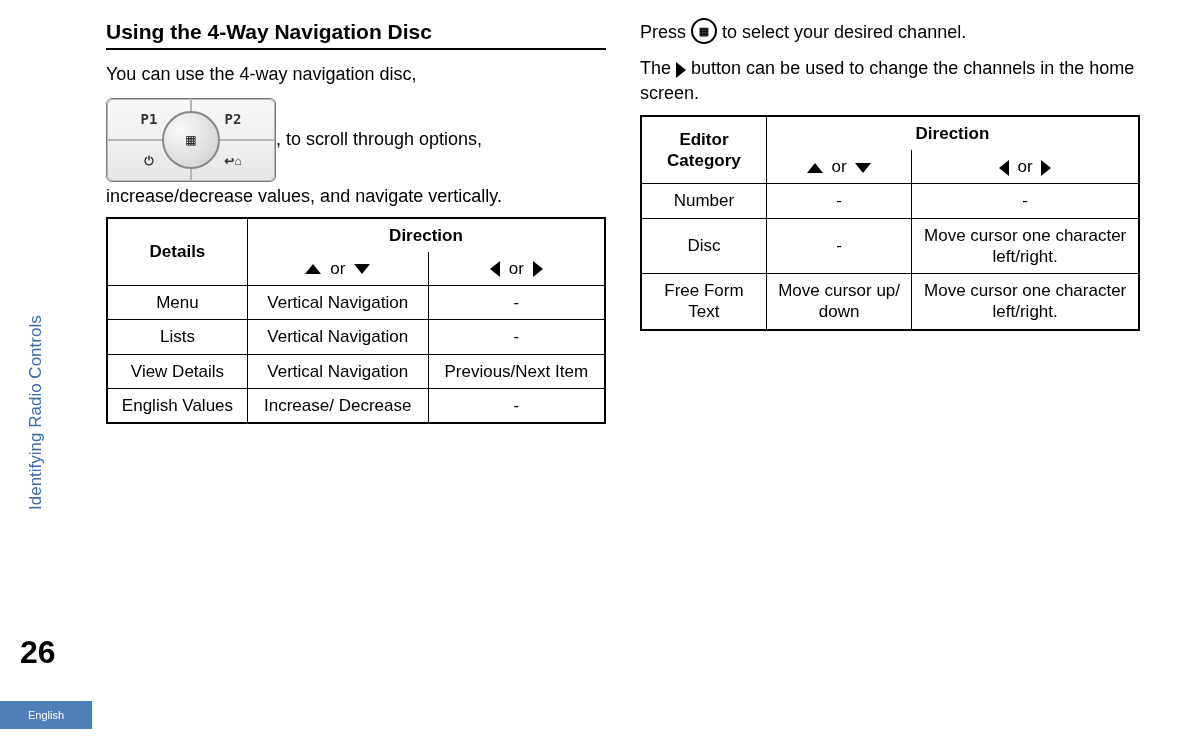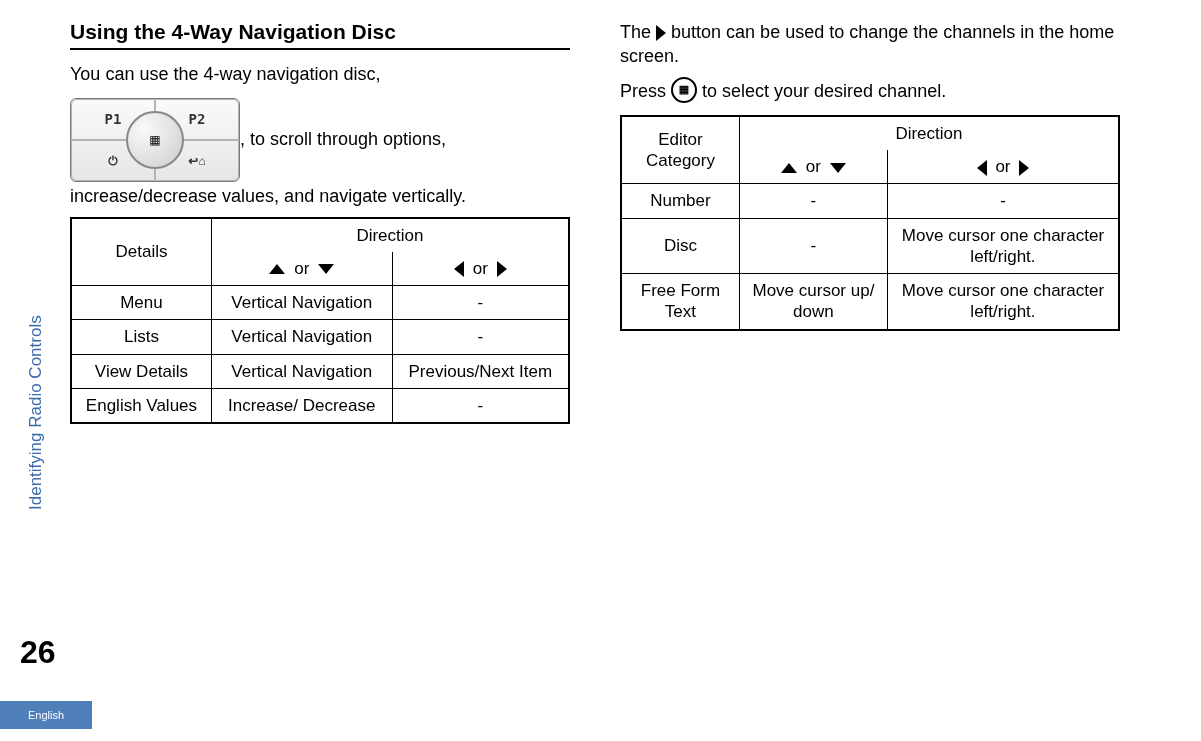--- a/index.html
+++ b/index.html
@@ -10,21 +10,22 @@
     font-size: 16px;
     color: #000;
     background: #fff;
     width: 1201px;
     height: 741px;
     position: relative;
   }
   .page {
     display: flex;
     padding: 20px 30px 0 70px;
-    gap: 50px;
+    gap: 34px;
+    margin-left: 36px;
   }
   .col {
     width: 500px;
   }
   .section-title {
     font-size: 21px;
     font-weight: bold;
     margin-bottom: 4px;
   }
   .title-rule {
@@ -94,21 +95,21 @@
     margin-top: 8px;
   }
   table.data th, table.data td {
     border: 1px solid #000;
     padding: 6px 6px;
     text-align: center;
     font-size: 17px;
     line-height: 1.25;
   }
   table.data th {
-    font-weight: normal;
+    font-weight: bold;
     border-bottom: none;
   }
   table.data .sub th {
     border-top: none;
     font-weight: normal;
   }
   .tri {
     display:inline-block;
     width:0;height:0;
     vertical-align: middle;
@@ -219,29 +220,29 @@
         <td>Increase/ Decrease</td>
         <td>-</td>
       </tr>
     </tbody>
       </table>
   </div>
 
   <div class="col">
 
     <p class="para">
+      <span>Press </span>
+      <span class="nav-disc-small">▦</span>
+      <span> to select your desired channel.</span>
+    </p>
+
+    <p class="para">
       <span>The </span>
       <span class="tri tri-right inline-icon"></span>
       <span> button can be used to change the channels in the home screen.</span>
-    </p>
-
-    <p class="para">
-      <span>Press </span>
-      <span class="nav-disc-small">▦</span>
-      <span> to select your desired channel.</span>
     </p>
 
     <table class="data outer-border">
       <tbody>
           <tr>
         <th rowspan="2">Editor Category</th>
         <th colspan="2">Direction</th>
       </tr>
       <tr class="sub">
         <th>

